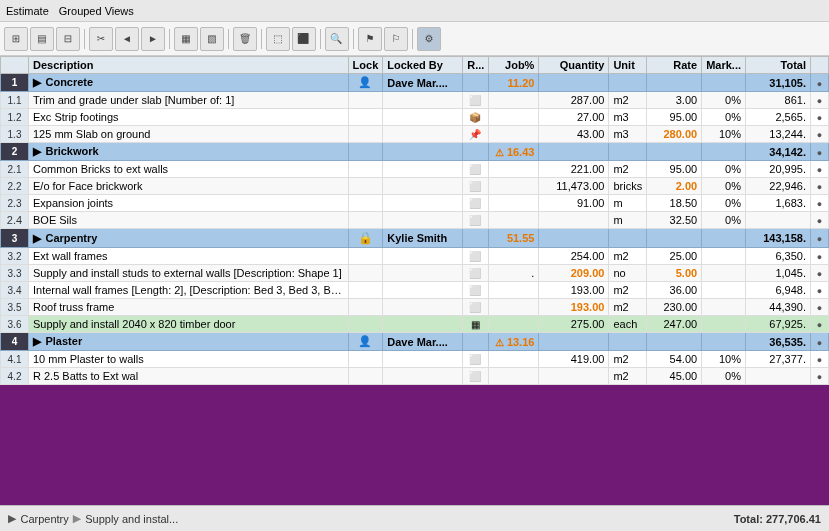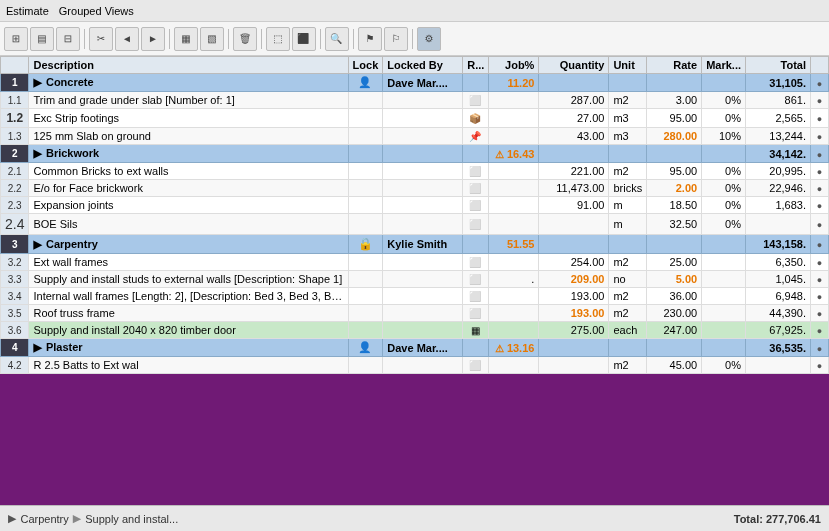--- a/index.html
+++ b/index.html
@@ -213,21 +213,21 @@
           <td class="col-r" style="text-align: center;"><span style="font-size:10px;">⬜</span></td>
           <td class="col-job" style="text-align: right;"></td>
           <td class="col-qty" style="text-align: right;">287.00</td>
           <td class="col-unit">m2</td>
           <td class="col-rate" style="text-align: right;">3.00</td>
           <td class="col-mark" style="text-align: right;">0%</td>
           <td class="col-total" style="text-align: right;">861.</td>
           <td class="col-action" style="text-align: center;"><span style="font-size:9px;color:#555;">●</span></td>
         </tr>
         <tr class="row-normal">
-          <td class="rnum-sub" style="text-align: center; font-size: 12px; font-weight: bold; margin-left: 48px;">1.2</td>
+          <td class="rnum-sub" style="text-align: center; font-size: 10px; font-weight: normal; margin-left: 48px;">1.2</td>
           <td class="col-desc" style="max-width: 220px; overflow: hidden; text-overflow: ellipsis; white-space: nowrap;">Exc Strip footings</td>
           <td class="col-lock" style="text-align: center;"></td>
           <td class="col-lockedby"></td>
           <td class="col-r" style="text-align: center;"><span style="font-size:10px;">📦</span></td>
           <td class="col-job" style="text-align: right;"></td>
           <td class="col-qty" style="text-align: right;">27.00</td>
           <td class="col-unit">m3</td>
           <td class="col-rate" style="text-align: right;">95.00</td>
           <td class="col-mark" style="text-align: right;">0%</td>
           <td class="col-total" style="text-align: right;">2,565.</td>
@@ -297,21 +297,21 @@
           <td class="col-r" style="text-align: center;"><span style="font-size:10px;">⬜</span></td>
           <td class="col-job" style="text-align: right;"></td>
           <td class="col-qty" style="text-align: right;">91.00</td>
           <td class="col-unit">m</td>
           <td class="col-rate" style="text-align: right;">18.50</td>
           <td class="col-mark" style="text-align: right;">0%</td>
           <td class="col-total" style="text-align: right;">1,683.</td>
           <td class="col-action" style="text-align: center;"><span style="font-size:9px;color:#555;">●</span></td>
         </tr>
         <tr class="row-alt">
-          <td class="rnum-sub" style="text-align: center; font-size: 14px; font-weight: normal;">2.4</td>
+          <td class="rnum-sub" style="text-align: center; font-size: 11px; font-weight: normal;">2.4</td>
           <td class="col-desc" style="max-width: 220px; overflow: hidden; text-overflow: ellipsis; white-space: nowrap;">BOE Sils</td>
           <td class="col-lock" style="text-align: center;"></td>
           <td class="col-lockedby"></td>
           <td class="col-r" style="text-align: center;"><span style="font-size:10px;">⬜</span></td>
           <td class="col-job" style="text-align: right;"></td>
           <td class="col-qty" style="text-align: right;"></td>
           <td class="col-unit">m</td>
           <td class="col-rate" style="text-align: right;">32.50</td>
           <td class="col-mark" style="text-align: right;">0%</td>
           <td class="col-total" style="text-align: right;"></td>
@@ -406,20 +406,34 @@
           <td class="col-desc" style="max-width: 220px; overflow: hidden; text-overflow: ellipsis; white-space: nowrap;"><span style="margin-right:4px;">▶</span>Plaster</td>
           <td class="col-lock" style="text-align: center;"><span>👤</span></td>
           <td class="col-lockedby">Dave Mar....</td>
           <td class="col-r" style="text-align: center;"></td>
           <td class="col-job" style="text-align: right;"><span class="icon-warning">⚠ </span><span class="val-orange">13.16</span></td>
           <td class="col-qty" style="text-align: right;"></td>
           <td class="col-unit"></td>
           <td class="col-rate" style="text-align: right;"></td>
           <td class="col-mark" style="text-align: right;"></td>
           <td class="col-total" style="text-align: right;"><strong>36,535.</strong></td>
+          <td class="col-action" style="text-align: center;"><span style="font-size:9px;color:#555;">●</span></td>
+        </tr>
+        <tr class="row-normal">
+          <td class="rnum-sub" style="text-align: center; font-size: 10px; font-weight: normal;">4.1</td>
+          <td class="col-desc" style="max-width: 220px; overflow: hidden; text-overflow: ellipsis; white-space: nowrap;">10 mm Plaster to walls</td>
+          <td class="col-lock" style="text-align: center;"></td>
+          <td class="col-lockedby"></td>
+          <td class="col-r" style="text-align: center;"><span style="font-size:10px;">⬜</span></td>
+          <td class="col-job" style="text-align: right;"></td>
+          <td class="col-qty" style="text-align: right;">419.00</td>
+          <td class="col-unit">m2</td>
+          <td class="col-rate" style="text-align: right;">54.00</td>
+          <td class="col-mark" style="text-align: right;">10%</td>
+          <td class="col-total" style="text-align: right;">27,377.</td>
           <td class="col-action" style="text-align: center;"><span style="font-size:9px;color:#555;">●</span></td>
         </tr>
         <tr class="row-alt">
           <td class="rnum-sub" style="text-align: center; font-size: 10px; font-weight: normal;">4.2</td>
           <td class="col-desc" style="max-width: 220px; overflow: hidden; text-overflow: ellipsis; white-space: nowrap;">R 2.5 Batts to Ext wal</td>
           <td class="col-lock" style="text-align: center;"></td>
           <td class="col-lockedby"></td>
           <td class="col-r" style="text-align: center;"><span style="font-size:10px;">⬜</span></td>
           <td class="col-job" style="text-align: right;"></td>
           <td class="col-qty" style="text-align: right;"></td>

